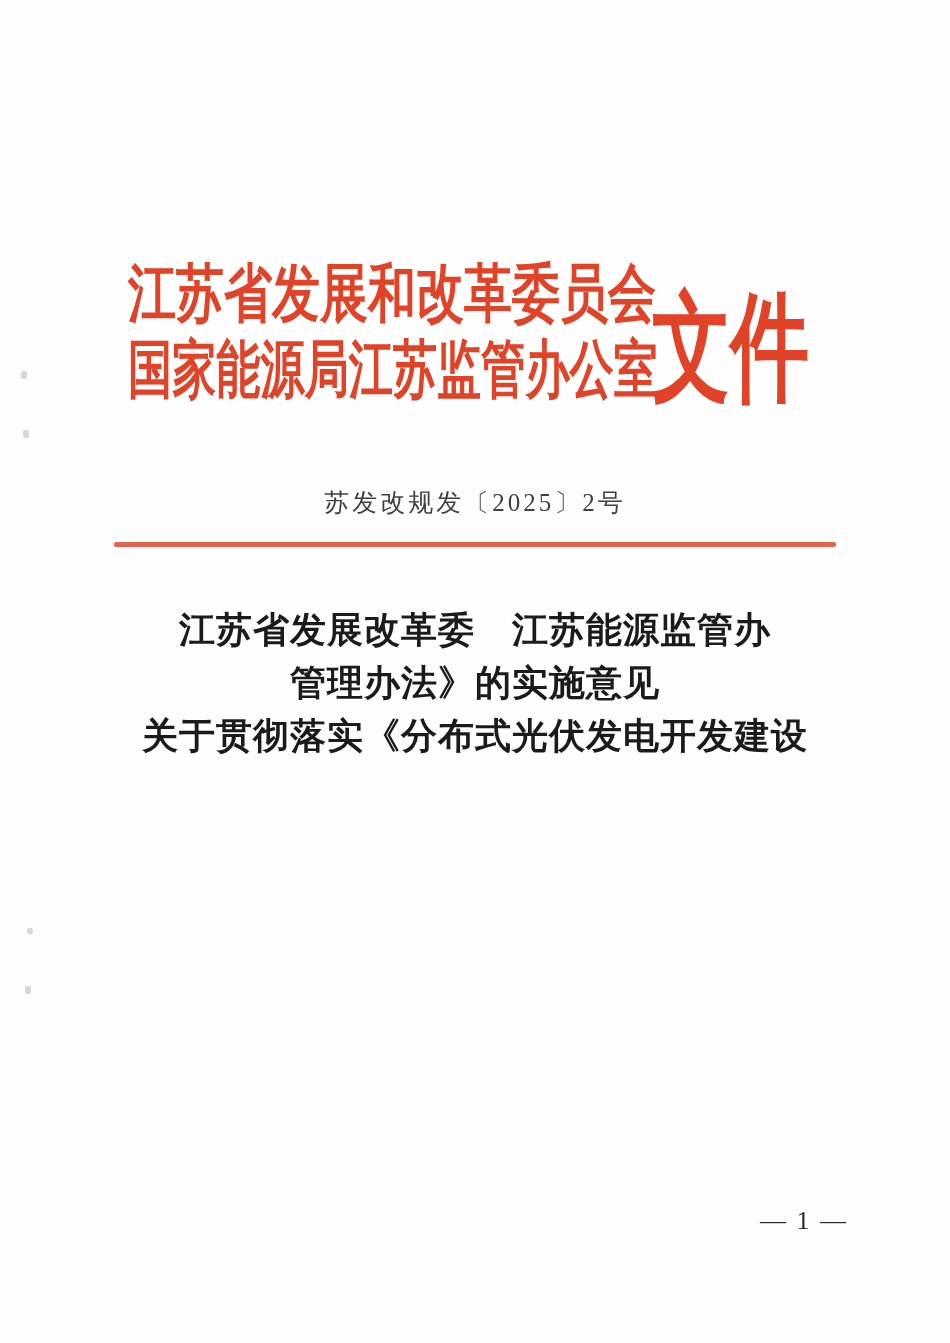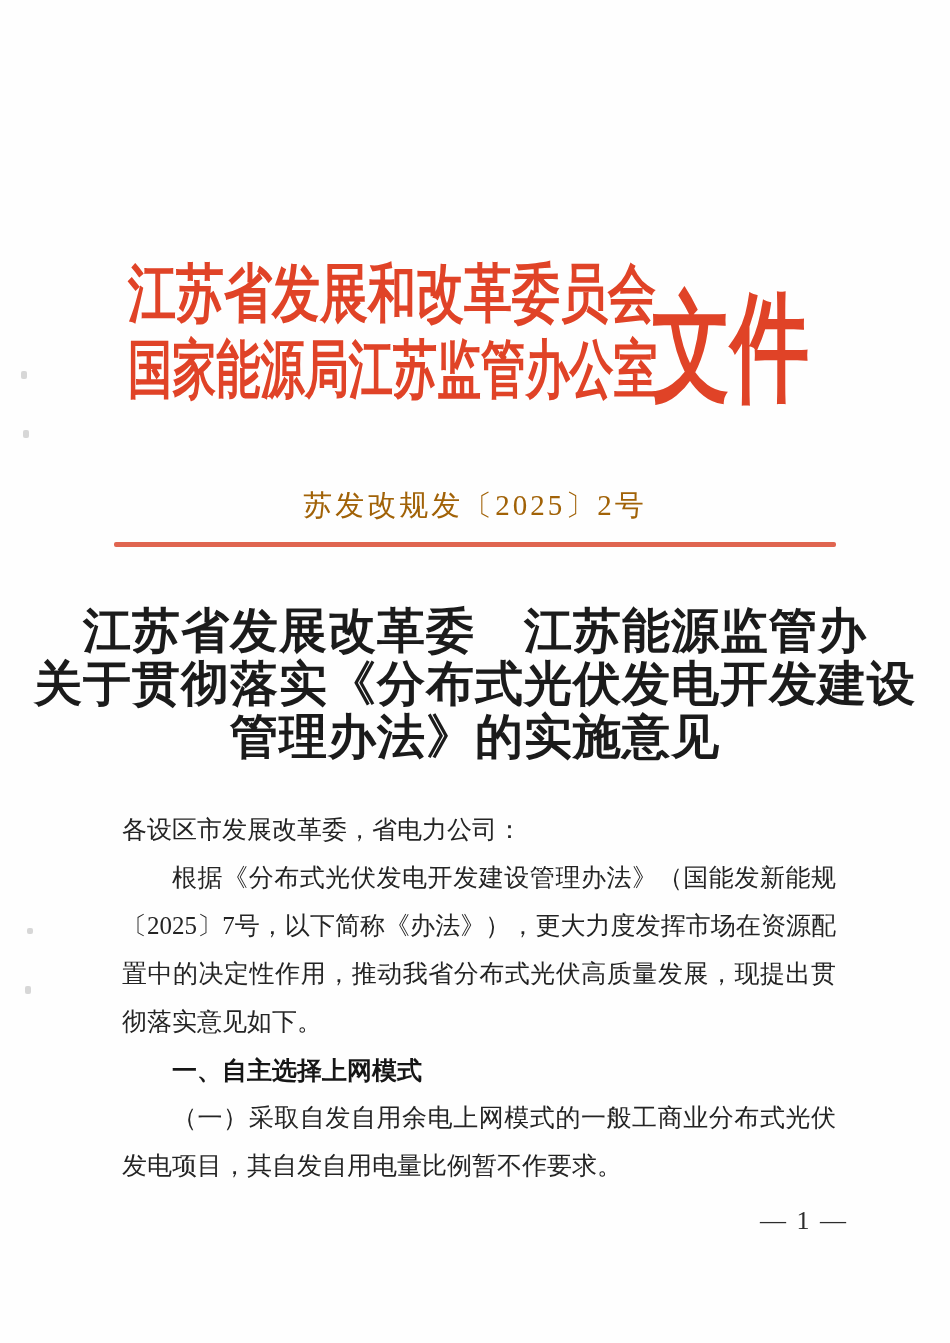--- a/index.html
+++ b/index.html
@@ -44,44 +44,44 @@
     transform-origin: left top;
   }
 
   
   .doc-number {
     position: absolute;
     left: 0;
     top: 486px;
     width: 950px;
     text-align: center;
-    font-size: 29px;
+    font-size: 25px;
     letter-spacing: 3px;
-    color: #a16207;
+    color: #404040;
   }
 
   
   .red-divider {
     position: absolute;
     left: 114px;
     top: 542px;
     width: 722px;
     height: 5px;
     border-radius: 2px;
   }
 
   
   .title-block {
     position: absolute;
     left: 0;
     top: 604px;
     width: 950px;
     text-align: center;
     font-weight: bold;
-    font-size: 48px;
+    font-size: 36px;
     line-height: 53px;
     color: #1b1b1b;
     letter-spacing: 1px;
   }
 
   
   .body-block {
     position: absolute;
     left: 122px;
     top: 806px;
@@ -132,30 +132,24 @@
   <div class="org-line org-line1" style="color: rgb(224, 67, 39);">江苏省发展和改革委员会</div>
   <div class="org-line org-line2" style="color: rgb(224, 67, 39);">国家能源局江苏监管办公室</div>
   <div class="doc-word" style="color: rgb(224, 67, 39);">文件</div>
 
   <div class="doc-number">苏发改规发〔2025〕2号</div>
 
   <div class="red-divider" style="background-color: rgb(224, 101, 80);"></div>
 
   <div class="title-block">
     <div>江苏省发展改革委　江苏能源监管办</div>
+    <div>管理办法》的实施意见</div>
     <div>关于贯彻落实《分布式光伏发电开发建设</div>
-    <div>管理办法》的实施意见</div>
   </div>
 
-  <div class="body-block">
-    <p>各设区市发展改革委，省电力公司：</p>
-    <p class="indent">根据《分布式光伏发电开发建设管理办法》（国能发新能规〔2025〕7号，以下简称《办法》），更大力度发挥市场在资源配置中的决定性作用，推动我省分布式光伏高质量发展，现提出贯彻落实意见如下。</p>
-    <p class="section-heading">一、自主选择上网模式</p>
-    <p class="indent">（一）采取自发自用余电上网模式的一般工商业分布式光伏发电项目，其自发自用电量比例暂不作要求。</p>
-  </div>
 
   <div class="page-number">— 1 —</div>
 
   <div class="speck speck1"></div>
   <div class="speck speck2"></div>
   <div class="speck speck3"></div>
   <div class="speck speck4"></div>
 
 </div>
 

